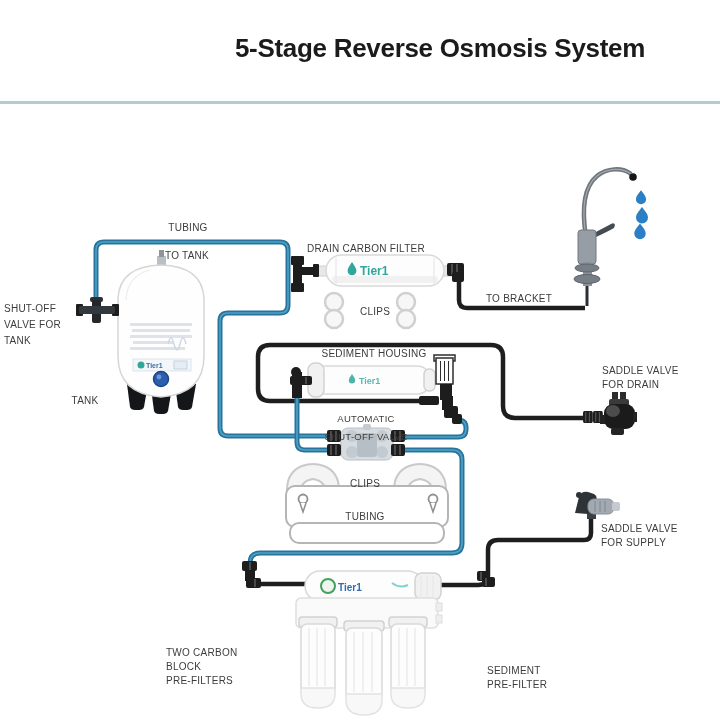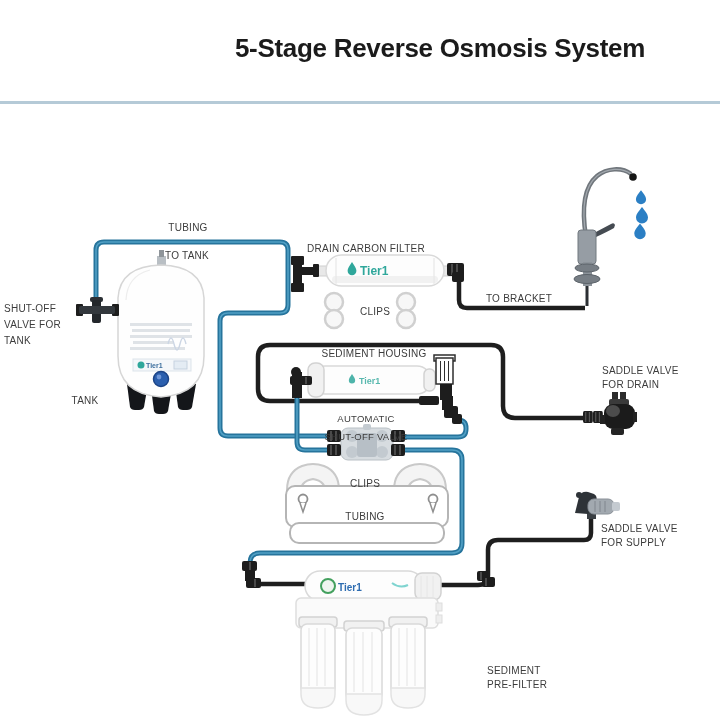--- a/index.html
+++ b/index.html
@@ -280,16 +280,19 @@
   <div class="lbl c" style="left:479px; top:292px; width:80px;">TO BRACKET</div>
   <div class="lbl c" style="left:304px; top:347px; width:140px;">SEDIMENT HOUSING</div>
   <div class="lbl c aso" style="left:306px; top:410px; width:120px;">AUTOMATIC
 SHUT-OFF VALVE</div>
   <div class="lbl lh13" style="left:602px; top:364px; width:90px;">SADDLE VALVE
 FOR DRAIN</div>
   <div class="lbl c" style="left:335px; top:477px; width:60px;">CLIPS</div>
   <div class="lbl c" style="left:335px; top:510px; width:60px;">TUBING</div>
   <div class="lbl lh14" style="left:601px; top:522px; width:90px;">SADDLE VALVE
 FOR SUPPLY</div>
+  <div class="lbl lh14" style="left:166px; top:646px; width:90px;">TWO CARBON
+BLOCK
+PRE-FILTERS</div>
   <div class="lbl lh13" style="left:487px; top:664px; width:80px;">SEDIMENT
 PRE-FILTER</div>
 
 </div>
 
 </body></html>

